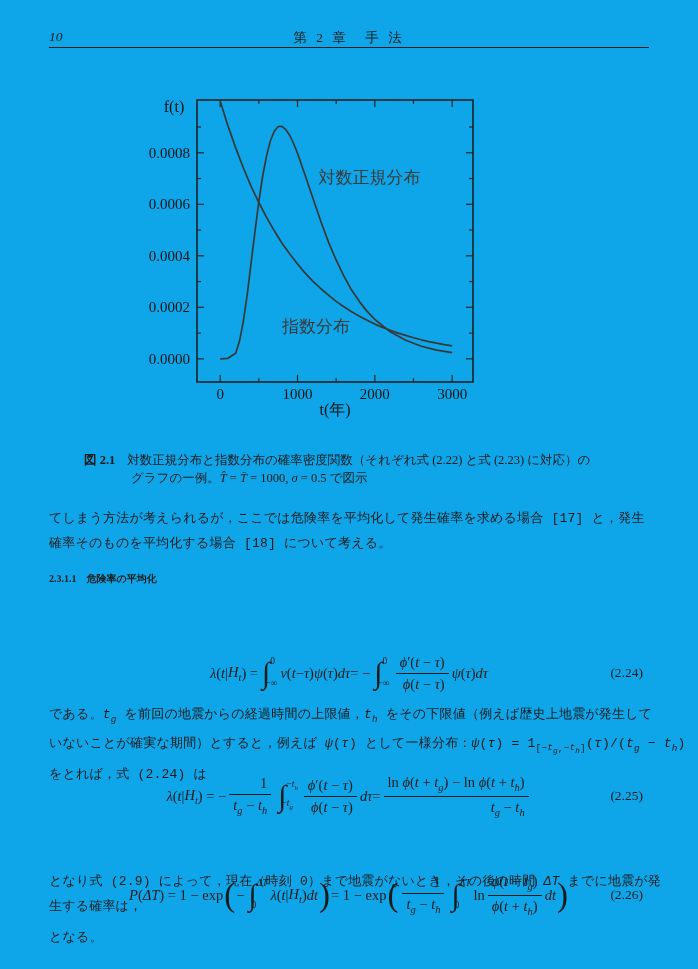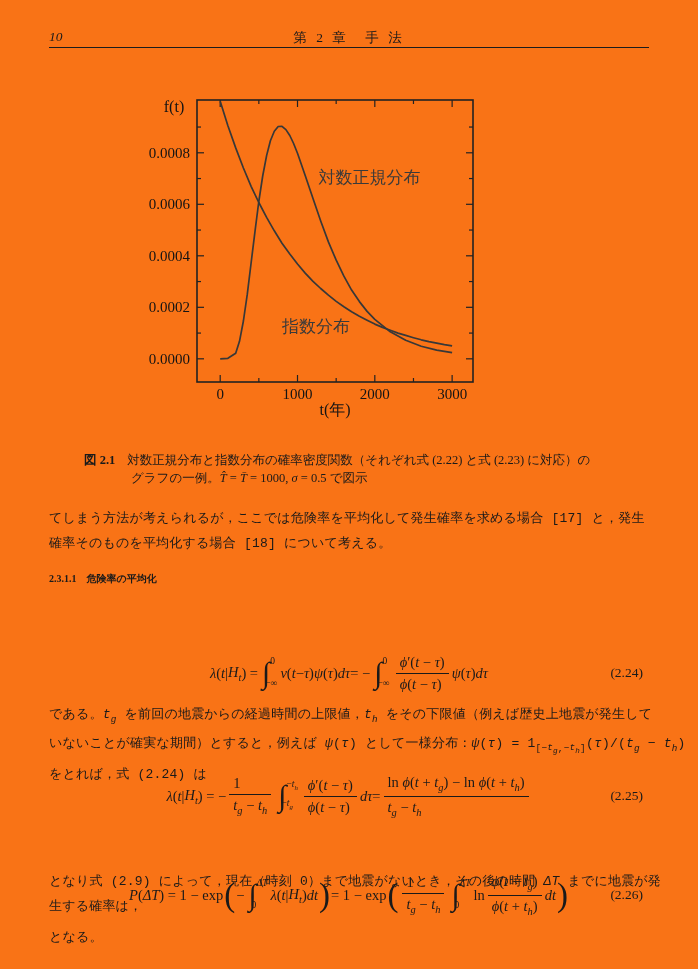--- a/index.html
+++ b/index.html
@@ -1,18 +1,18 @@
 <!DOCTYPE html>
 <html><head>
 <meta charset="utf-8">
 <style>
   * { margin:0; padding:0; box-sizing:border-box; }
   html,body { background:#ffffff; }
   .page {
-    position:relative; width:698px; height:969px; background:#f97316;
+    position:relative; width:698px; height:969px; background:#0ea5e9;
     font-family:"Liberation Serif","DejaVu Serif",serif; color:#1a1a1a;
     overflow:hidden;
   }
   
   .hdr-num { position:absolute; left:49px; top:29px; font-size:13.5px; font-style:italic; }
   .hdr-title { position:absolute; left:0; right:0; top:29px; text-align:center; font-size:13.5px; letter-spacing:3px; }
   .hdr-rule { position:absolute; left:49px; top:47px; width:600px; height:0; border-top:1.6px solid #1c1c1c; }
   
   .fig-svg { position:absolute; left:125px; top:83px; }
   .caption { position:absolute; left:84px; top:451px; width:540px; font-size:12.5px; line-height:18px; }
@@ -23,21 +23,21 @@
   .para { position:absolute; left:49px; width:602px; font-size:13px; line-height:25px; letter-spacing:0.2px;font-family:Liberation Mono, monospace; }
   .para .ln { white-space:nowrap; }
   .sec-head { position:absolute; left:49px; font-size:10px; font-weight:bold; }
   
   .equation { position:absolute; left:49px; width:600px; display:flex; justify-content:center; align-items:center; font-size:14.5px; }
   .eq-number { position:absolute; right:6px; top:50%; transform:translateY(-50%); font-size:13.5px; }
   .eq-body { display:inline-flex; align-items:center; flex-wrap:nowrap; white-space:nowrap; }
   .eq-body i { font-style:italic; }
   sub { font-size:0.72em; }
   sub sub { font-size:0.82em; }
-  .fr { display:inline-flex; flex-direction:column; vertical-align:middle; text-align:left; margin:0 3px; }
+  .fr { display:inline-flex; flex-direction:column; vertical-align:middle; text-align:right; margin:0 3px; }
   .fr .n { display:block; padding:0 4px 2px; border-bottom:1.2px solid #1a1a1a; line-height:1.15; }
   .fr .d { display:block; padding:2px 4px 0; line-height:1.15; }
   .ig { display:inline-flex; align-items:stretch; vertical-align:middle; margin:0 3px 0 4px; }
   .is { font-style:normal; font-size:30px; line-height:36px; }
   .il { display:inline-flex; flex-direction:column; justify-content:space-between; font-size:9.5px; line-height:1; padding:2px 0 3px; }
   .il .u { align-self:flex-start; }
   .il .l { align-self:flex-start; margin-left:-5px; }
   .bp { font-style:normal; font-size:33px; line-height:0; vertical-align:middle; padding:0 1px; }
 </style>
 </head>

